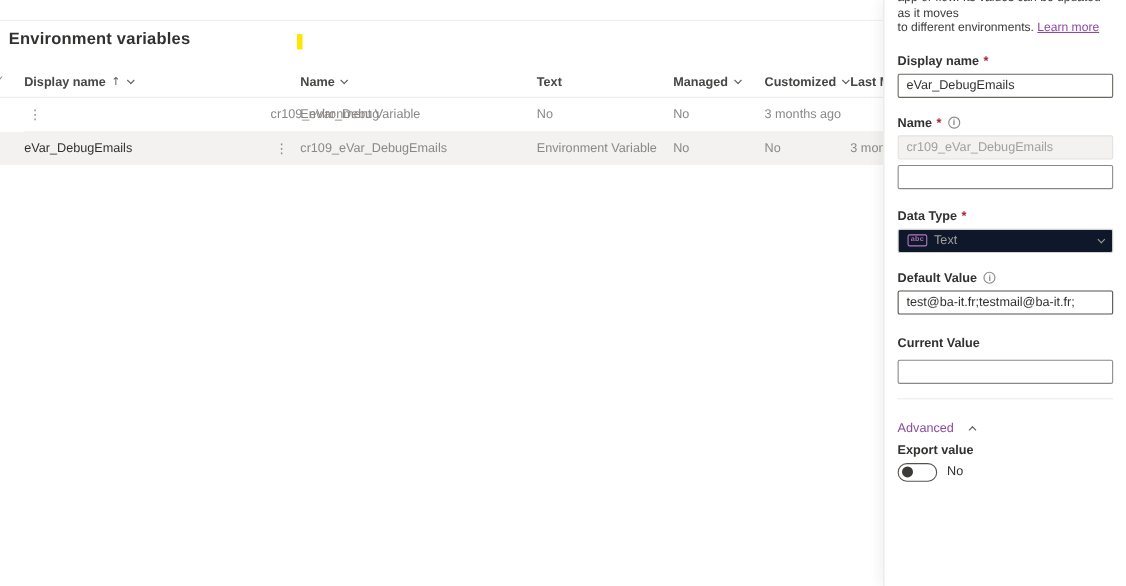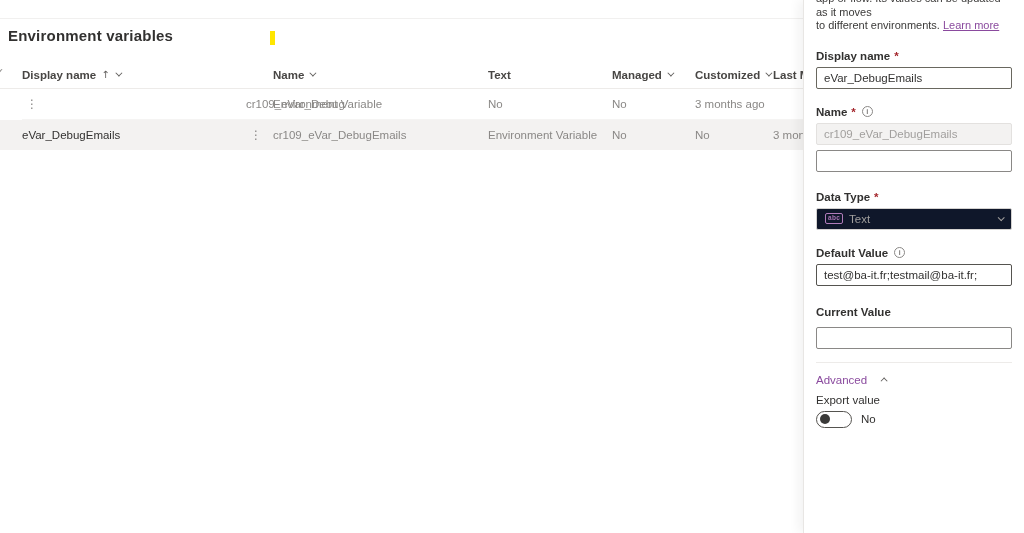--- a/index.html
+++ b/index.html
@@ -44,23 +44,23 @@
   .tinput { margin-top:5px; width:100%; height:22px; border:1px solid #69675f; border-radius:2px;
     font-family:inherit; font-size:11.5px; color:#323130; padding:0 7px; background:#fff; display:block; }
   .tinput.disabled { background:#f3f2f1; border-color:#e3e1df; color:#a19f9d; }
   .dropdown { margin-top:5px; width:100%; height:22px; background:#0f172a; border:1px solid #d4d2d0; border-radius:2px;
     display:flex; align-items:center; padding:0 8px; color:#a19f9d; cursor:default; }
   .dd-chev { margin-left:auto; width:5px; height:5px; border-right:1.2px solid #a19f9d; border-bottom:1.2px solid #a19f9d; transform:rotate(45deg) translateY(-1px); }
   .abc-icon { border:1px solid #b07cba; color:#a873b3; border-radius:2px; font-size:6.5px; font-weight:700;
     padding:1px 2px; line-height:1; margin-right:6px; letter-spacing:.3px; }
   .help { margin-top:6px; font-size:10.8px; line-height:15px; color:#4f4d4b; }
   .hr { margin-top:13px; height:1px; background:#edebe9; }
-  .advanced { margin-top:11px; color:var(--accent-purple,#8a4a9e); font-size:11.5px; display:flex; align-items:center; gap:16px; cursor:pointer; }
+  .advanced { margin-top:21px; color:var(--accent-purple,#8a4a9e); font-size:11.5px; display:flex; align-items:center; gap:16px; cursor:pointer; }
   .chev-up { width:5px; height:5px; border-right:1.2px solid #605e5c; border-bottom:1.2px solid #605e5c; transform:rotate(-135deg) translateY(-2px); }
-  .export-label { margin-top:8px; font-weight:400; font-size:11.5px; }
+  .export-label { margin-top:8px; font-weight:700; font-size:11.5px; }
   .toggle-row { margin-top:5px; display:flex; align-items:center; gap:9px; }
   .toggle { width:36px; height:17px; border:1px solid #55534f; border-radius:9px; position:relative; cursor:pointer; background:#fff; }
   .knob { position:absolute; left:3px; top:2.5px; width:10px; height:10px; border-radius:50%; background:#3b3a39; }
 </style>
 </head>
 <body>
 
 <div class="topline"></div>
 
 <div class="main">

